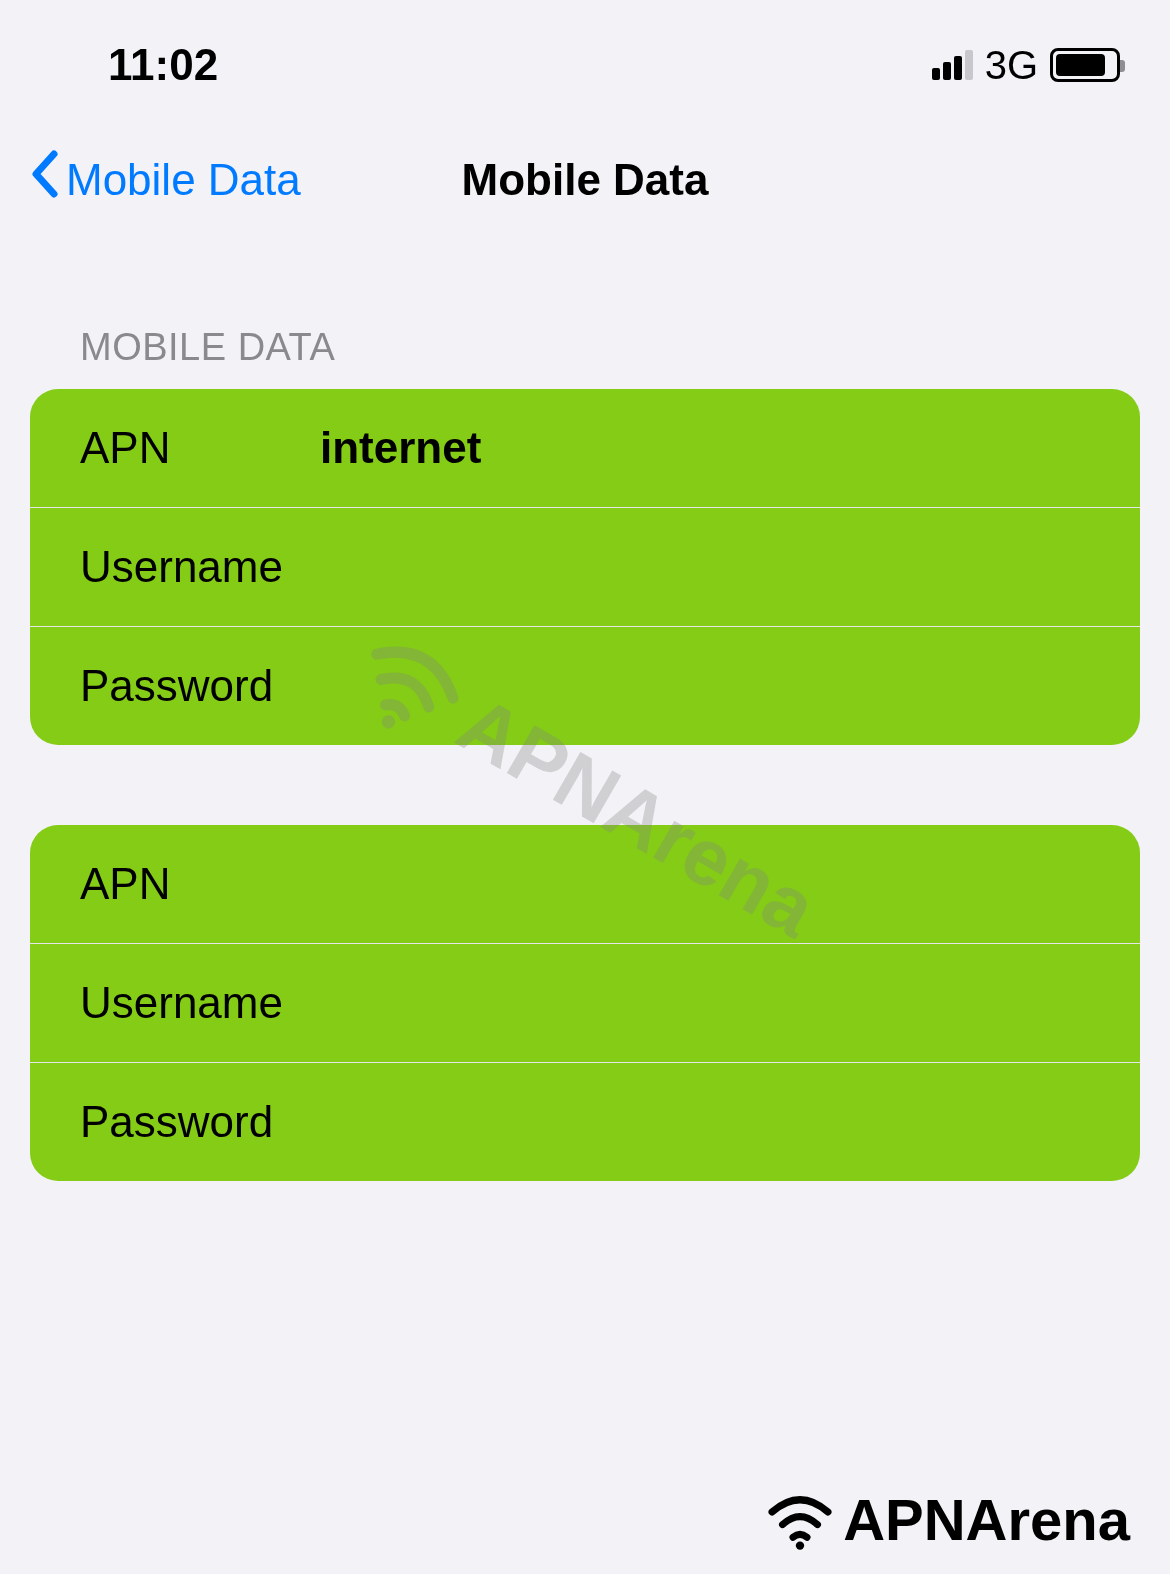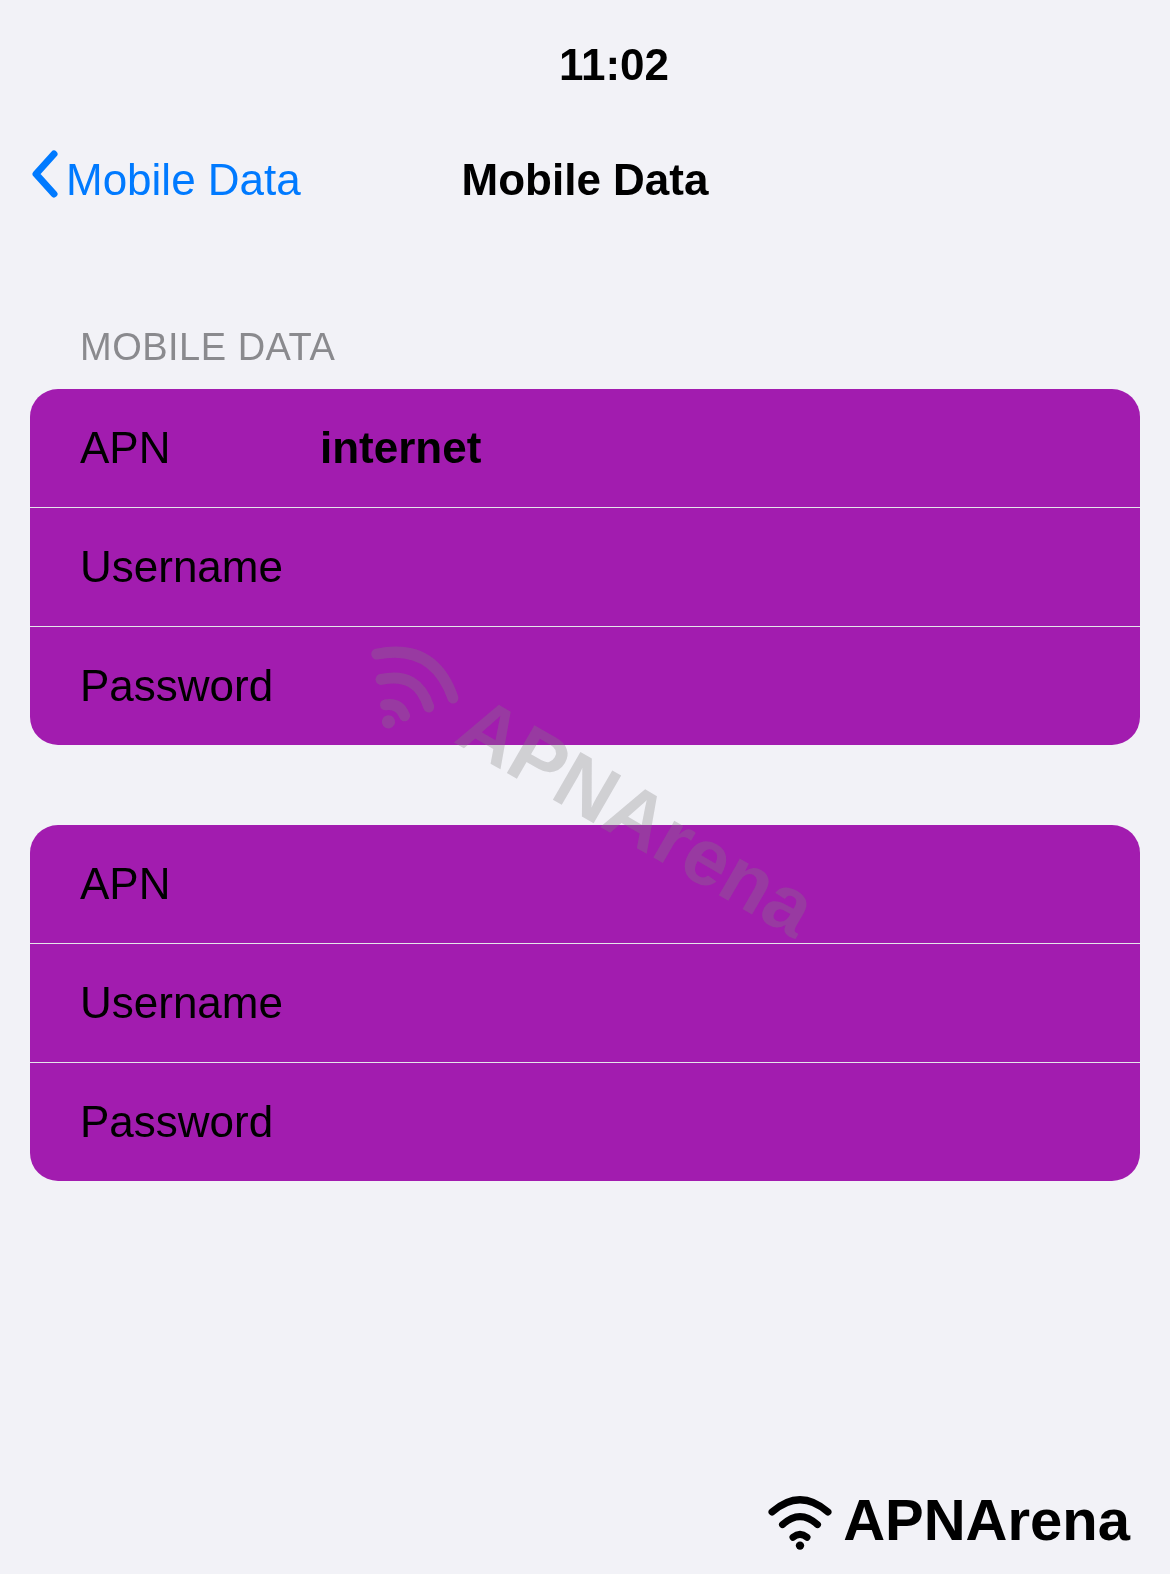--- a/index.html
+++ b/index.html
@@ -13,21 +13,20 @@
       height: 1574px;
       background-color: #f2f2f7;
       position: relative;
       overflow: hidden;
     }
     .status-bar {
       display: flex;
       justify-content: space-between;
       align-items: center;
       padding: 40px 50px 20px 108px;
-      flex-direction: column;
     }
     .status-time {
       font-size: 44px;
       font-weight: 600;
       color: #000;
     }
     .status-right {
       display: flex;
       align-items: center;
       gap: 12px;
@@ -107,21 +106,21 @@
     }
     .section-header {
       padding: 16px 50px 20px 80px;
       font-size: 38px;
       font-weight: 400;
       color: #8a8a8e;
       text-transform: uppercase;
       letter-spacing: 0.5px;
     }
     .section-group {
-      background-color: #a21caf;
+      background-color: #84cc16;
       border-radius: 28px;
       margin: 0 30px;
     }
     .row {
       display: flex;
       align-items: center;
       padding: 34px 30px 34px 50px;
       border-bottom: 1px solid #e5e5ea;
     }
     .row:last-child {
@@ -177,20 +176,32 @@
       width: 70px;
       height: 70px;
       margin-right: 8px;
     }
   </style>
 </head>
 <body>
 
 <div class="status-bar">
   <div class="status-time">11:02</div>
+  <div class="status-right">
+    <div class="signal-bars">
+      <div class="signal-bar"></div>
+      <div class="signal-bar"></div>
+      <div class="signal-bar"></div>
+      <div class="signal-bar"></div>
+    </div>
+    <div class="network-type">3G</div>
+    <div class="battery">
+      <div class="battery-fill"></div>
+    </div>
+  </div>
 </div>
 
 <div class="nav-bar">
   <div class="back-button">
     <span class="back-chevron">
       <svg width="28" height="48" viewBox="0 0 28 48" fill="none">
         <path d="M24 4 L6 24 L24 44" stroke="#007aff" stroke-width="7" stroke-linecap="round" stroke-linejoin="round"></path>
       </svg>
     </span>
     <span>Mobile Data</span>

